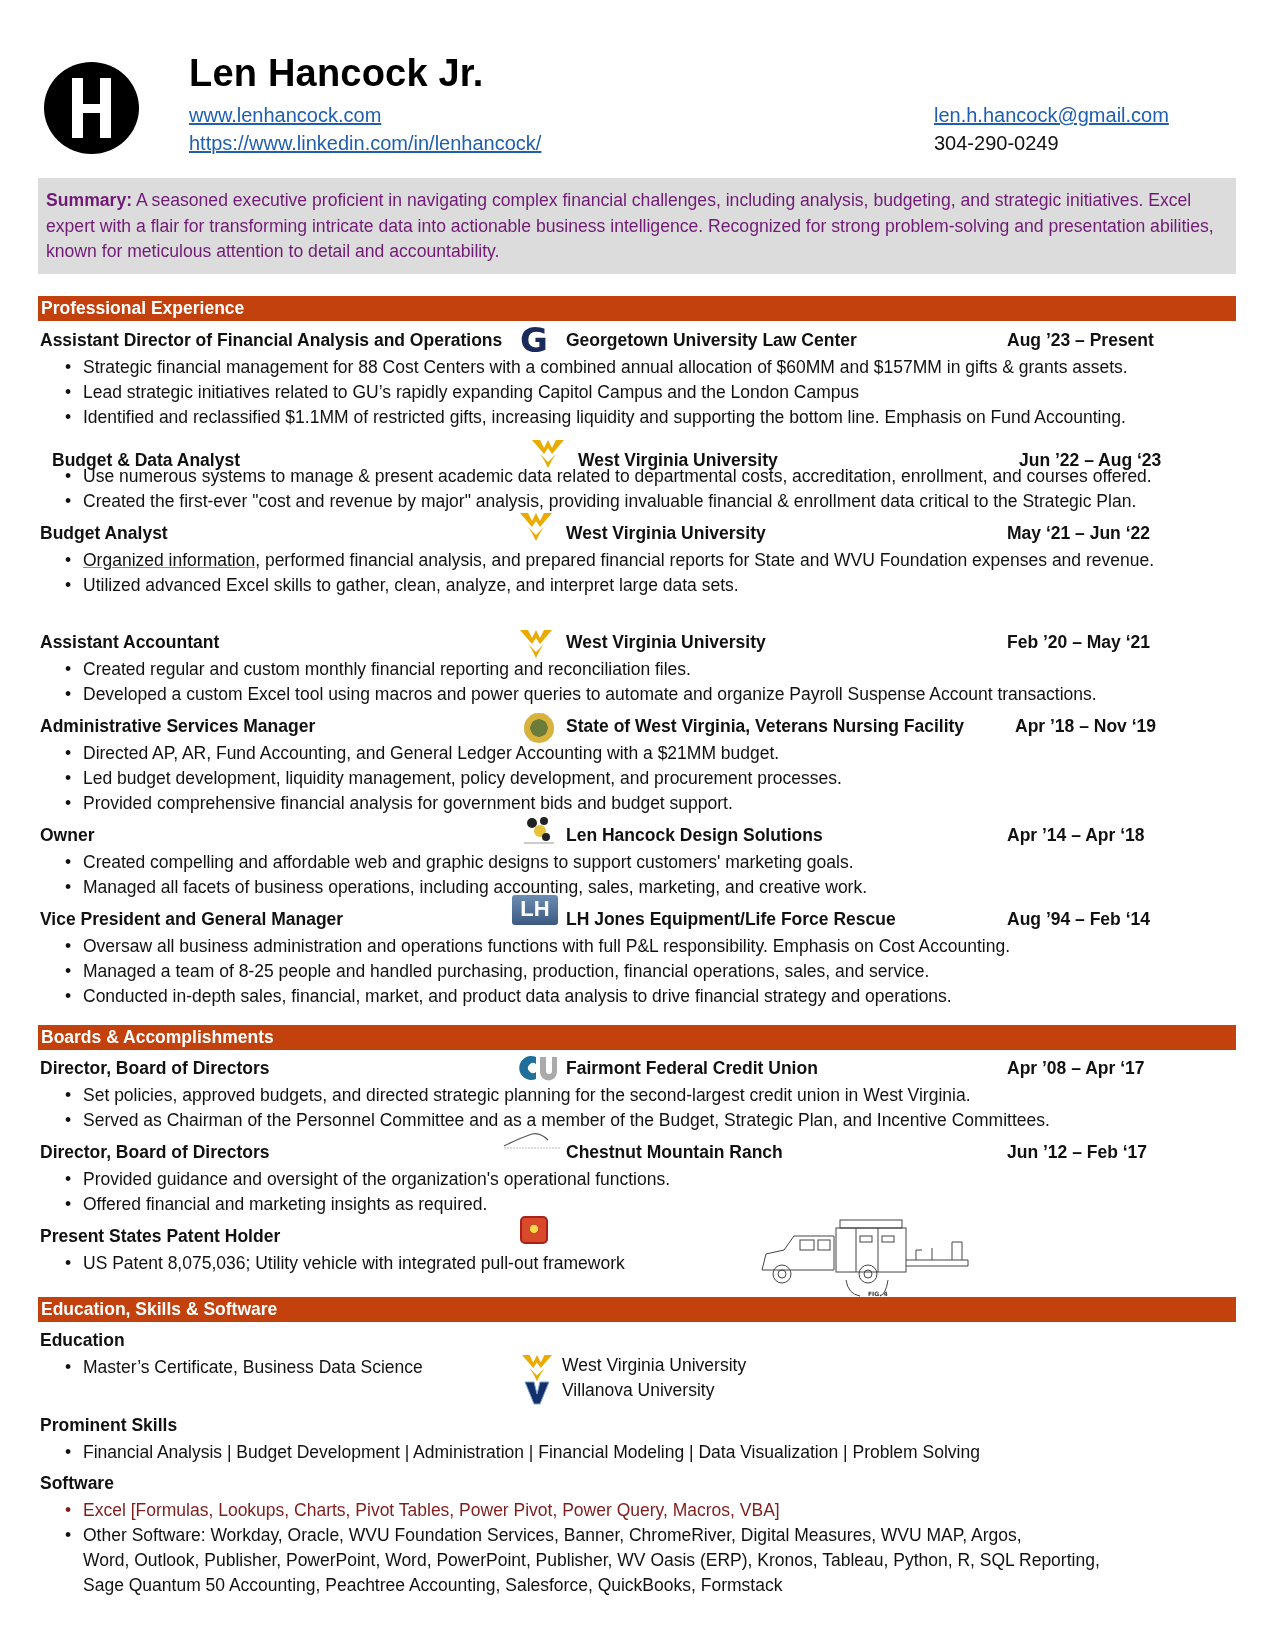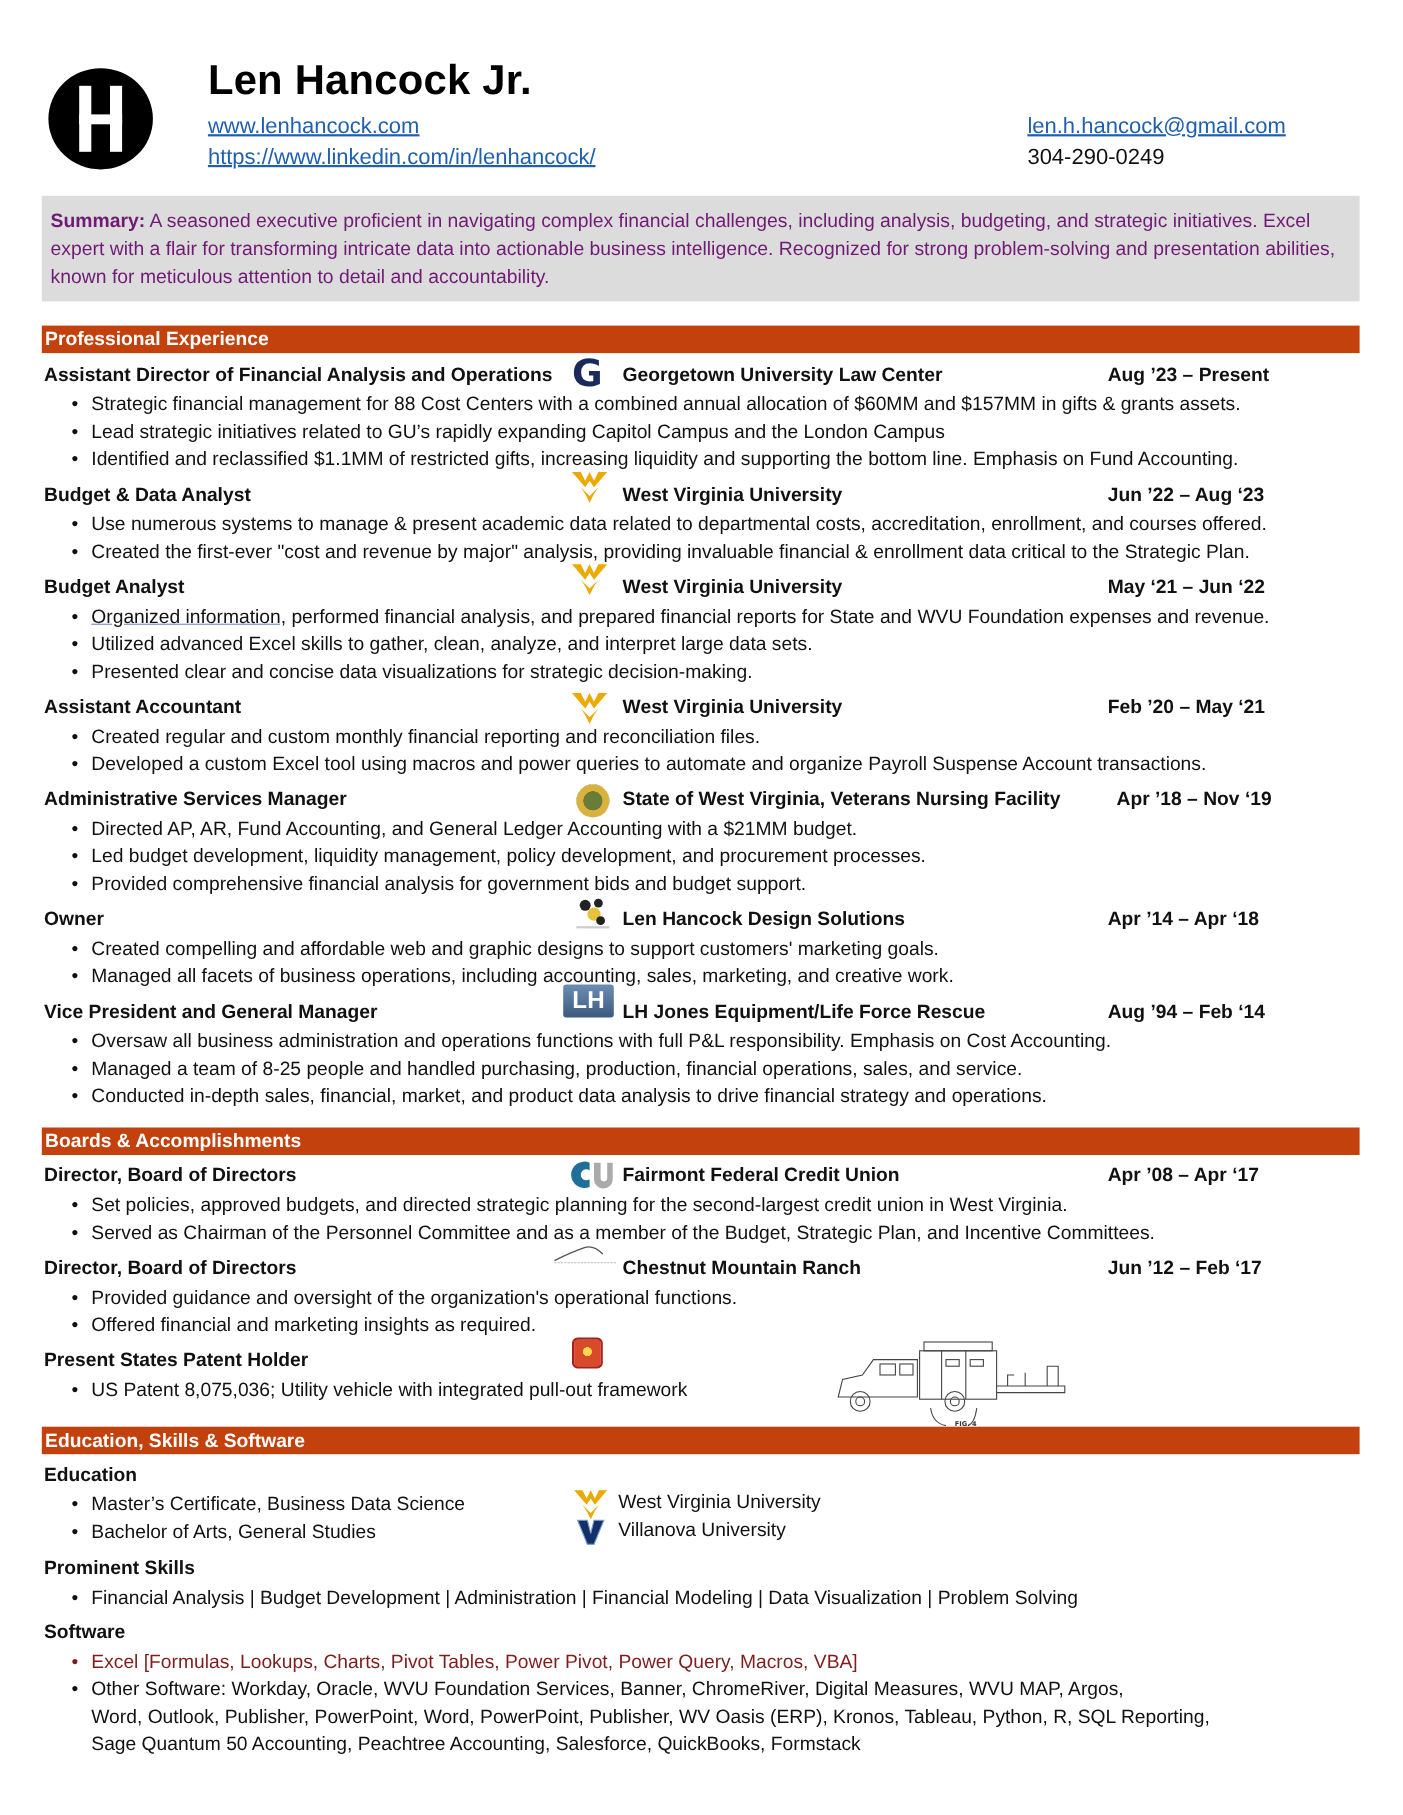--- a/index.html
+++ b/index.html
@@ -81,21 +81,21 @@
     <span class="org-icon icon-g" style="left:480px;">G</span>
     <span class="org" style="left:526px;">Georgetown University Law Center</span>
     <span class="dates">Aug ’23 – Present</span>
   </div>
   <ul class="bullets" style="top:355px;">
     <li>Strategic financial management for 88 Cost Centers with a combined annual allocation of $60MM and $157MM in gifts &amp; grants assets.</li>
     <li>Lead strategic initiatives related to GU’s rapidly expanding Capitol Campus and the London Campus</li>
     <li>Identified and reclassified $1.1MM of restricted gifts, increasing liquidity and supporting the bottom line. Emphasis on Fund Accounting.</li>
   </ul>
 
-  <div class="row" style="top:439px;">
+  <div class="row" style="top:450px;margin-left:12px;">
     <span class="title">Budget &amp; Data Analyst</span>
     <svg class="org-icon icon-wv" style="left:478px;top:-12px;" viewBox="0 0 36 32">
         <path d="M2 2 L10 2 L14 10 L18 2 L22 10 L26 2 L34 2 L22 16 L18 10 L14 16 Z M10 16 L18 24 L26 16 L22 22 L18 30 L14 22 Z" fill="#eaaa00"></path>
       </svg>
     <span class="org" style="left:526px;">West Virginia University</span>
     <span class="dates">Jun ’22 – Aug ‘23</span>
   </div>
   <ul class="bullets" style="top:464px;">
     <li>Use numerous systems to manage &amp; present academic data related to departmental costs, accreditation, enrollment, and courses offered.</li>
     <li>Created the first-ever "cost and revenue by major" analysis, providing invaluable financial &amp; enrollment data critical to the Strategic Plan.</li>
@@ -105,21 +105,20 @@
     <span class="title">Budget Analyst</span>
     <svg class="org-icon icon-wv" style="left:478px;top:-12px;" viewBox="0 0 36 32">
         <path d="M2 2 L10 2 L14 10 L18 2 L22 10 L26 2 L34 2 L22 16 L18 10 L14 16 Z M10 16 L18 24 L26 16 L22 22 L18 30 L14 22 Z" fill="#eaaa00"></path>
       </svg>
     <span class="org" style="left:526px;">West Virginia University</span>
     <span class="dates">May ‘21 – Jun ‘22</span>
   </div>
   <ul class="bullets" style="top:548px;">
     <li><span class="squiggle">Organized information,</span><span> performed financial analysis, and prepared financial reports for State and WVU Foundation expenses and revenue.</span></li>
     <li>Utilized advanced Excel skills to gather, clean, analyze, and interpret large data sets.</li>
-    <li>Presented clear and concise data visualizations for strategic decision-making.</li>
   </ul>
 
   <div class="row" style="top:632px;">
     <span class="title">Assistant Accountant</span>
     <svg class="org-icon icon-wv" style="left:478px;top:-4px;" viewBox="0 0 36 32">
         <path d="M2 2 L10 2 L14 10 L18 2 L22 10 L26 2 L34 2 L22 16 L18 10 L14 16 Z M10 16 L18 24 L26 16 L22 22 L18 30 L14 22 Z" fill="#eaaa00"></path>
       </svg>
     <span class="org" style="left:526px;">West Virginia University</span>
     <span class="dates">Feb ’20 – May ‘21</span>
   </div>
@@ -227,21 +226,20 @@
       <path d="M90 70 Q92 84 104 86 M132 70 Q130 84 124 86"></path>
     </g>
     <text x="112" y="86" font-size="6" font-family="DejaVu Sans, sans-serif" font-weight="bold" fill="#333">FIG. 4</text>
   </svg>
 
   <div class="section-bar" style="top:1297px;">Education, Skills &amp; Software</div>
 
   <div class="subhead" style="top:1330px;">Education</div>
   <ul class="bullets" style="top:1355px;">
     <li>Master’s Certificate, Business Data Science</li>
-    <li>Bachelor of Arts, General Studies</li>
   </ul>
   <svg style="position:absolute;left:520px;top:1353px;width:34px;height:30px;" viewBox="0 0 36 32">
       <path d="M2 2 L10 2 L14 10 L18 2 L22 10 L26 2 L34 2 L22 16 L18 10 L14 16 Z M10 16 L18 24 L26 16 L22 22 L18 30 L14 22 Z" fill="#eaaa00"></path>
     </svg>
   <span style="position:absolute;left:562px;top:1355px;font-size:17.5px;">West Virginia University</span>
   <svg style="position:absolute;left:523px;top:1380px;width:28px;height:26px;" viewBox="0 0 28 26">
     <path d="M2 2 L11 2 L14 14 L17 2 L26 2 L17 24 L11 24 Z" fill="#13306a" stroke="#7fa3d0" stroke-width="1"></path>
   </svg>
   <span style="position:absolute;left:562px;top:1380px;font-size:17.5px;">Villanova University</span>
 

